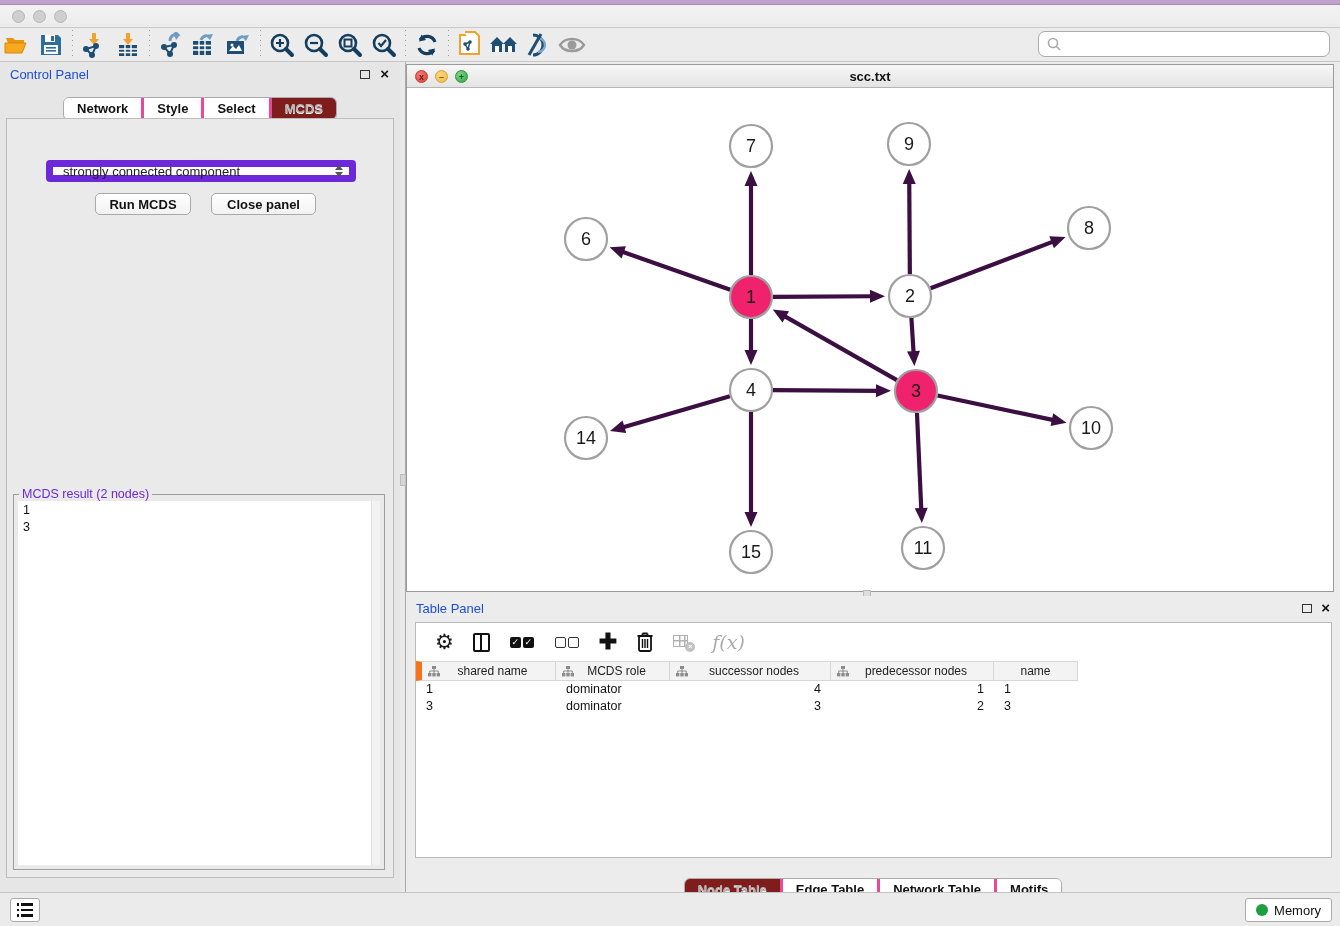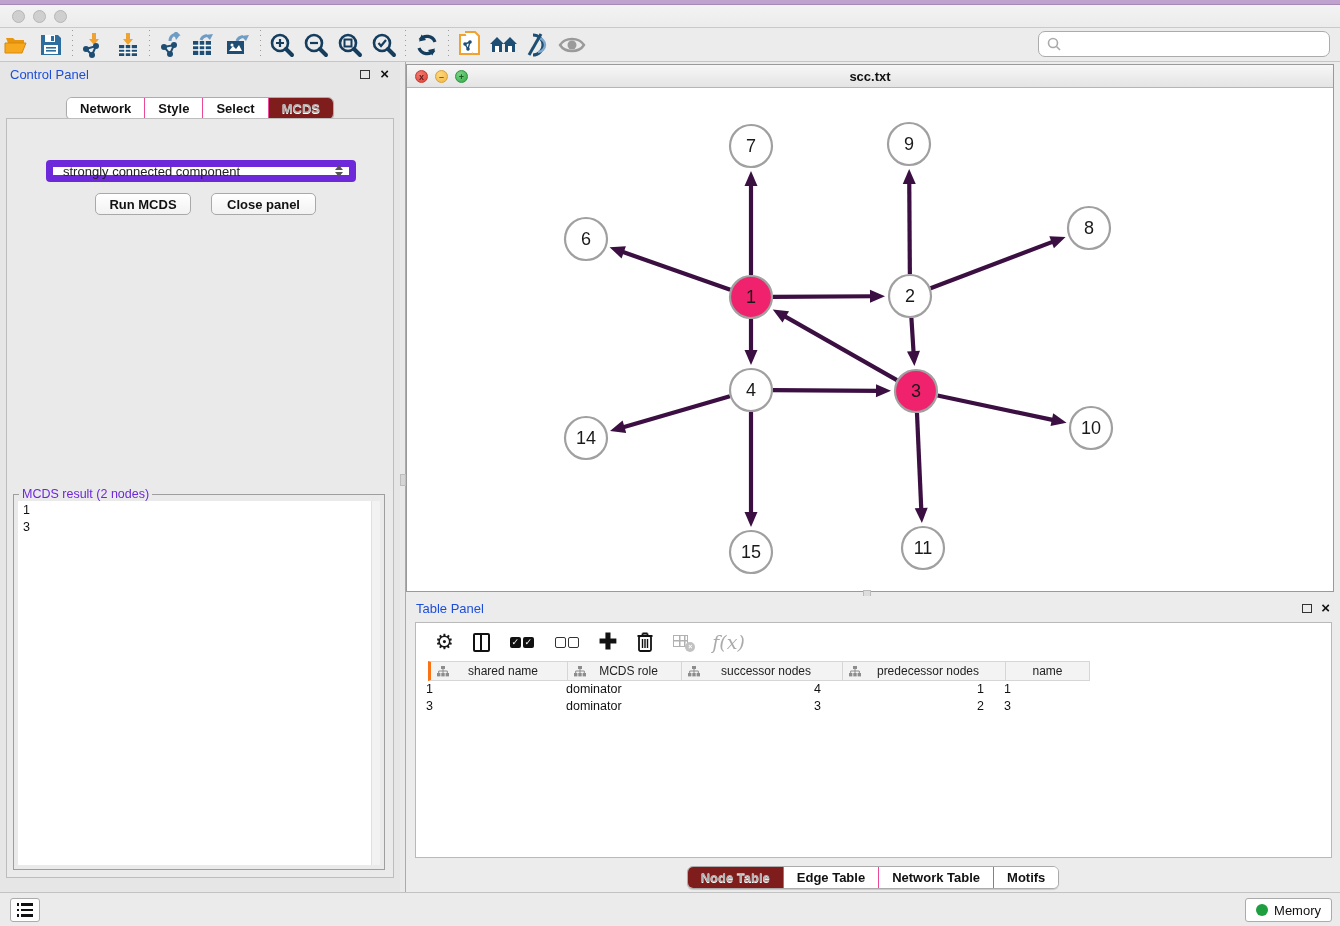--- a/index.html
+++ b/index.html
@@ -31,21 +31,21 @@
   
   .control-panel { position:absolute; left:0; top:62px; width:400px; height:830px; background:#E6E6E6; }
   .panel-head { position:absolute; left:0; top:0; width:100%; height:26px; }
   .panel-head .ptitle { position:absolute; left:10px; top:5px; font-size:13px; color:#1d4ed8; }
   .float-ic { position:absolute; width:10px; height:9px; border:1.5px solid #333; top:8px; }
   .close-ic { position:absolute; top:3px; font-size:15px; font-weight:bold; color:#111; }
   .cp-float { right:30px; } .cp-close { right:11px; }
 
   .tabs-row { position:absolute; top:35px; left:0; width:100%; display:flex; justify-content:center; }
   .seg { display:flex; border:1px solid #ABABAB; border-radius:6px; overflow:hidden; background:#fff; box-shadow:0 1px 1px rgba(0,0,0,.15); }
-  .seg .tab { padding:3px 13px; font-size:13px; font-weight:bold; color:#111; background:#fff; border-right:1px solid #ec4899; }
+  .seg .tab { padding:3px 13px; font-size:13px; font-weight:bold; color:#111; background:#fff; border-right:3px solid #ec4899; }
   .seg .tab:last-child { border-right:none; }
   .seg .tab.sel { background:#7f1d1d; color:#B3B3B3; text-shadow:0 1px 0 #fff; }
 
   .cp-content { position:absolute; left:6px; top:56px; width:388px; height:760px;
     background:#EAEAEA; border:1px solid #BDBDBD; }
   .opt-label { position:absolute; top:20px; left:0; width:100%; text-align:center; font-size:13px; font-weight:bold; color:#111; }
   .opt-select { position:absolute; left:39px; top:41px; width:310px; height:22px; background:#fff;
     border:7px solid #6d28d9; border-radius:4px; display:flex; align-items:center; padding:0 6px 0 10px; font-size:13px; }
   .opt-select .val { flex:1; }
   .stepper { display:flex; flex-direction:column; gap:2px; align-items:center; }
@@ -94,29 +94,29 @@
   .plus-glyph { font-size:22px; font-weight:bold; color:#111; line-height:20px; }
   .tdel { position:relative; width:20px; height:14px; opacity:.45; }
   .tdel .grid { position:absolute; left:0; top:0; width:15px; height:12px; border:1.5px solid #555;
     background:linear-gradient(#555,#555) 0 3.5px/100% 1.5px no-repeat, linear-gradient(90deg,#555,#555) 4.5px 0/1.5px 100% no-repeat, linear-gradient(90deg,#555,#555) 9.5px 0/1.5px 100% no-repeat; }
   .tdel .xc { position:absolute; right:-2px; bottom:-3px; width:10px; height:10px; background:#777; color:#fff; border-radius:50%; font-size:7px; line-height:10px; text-align:center; font-weight:bold; }
   .fx { font-family:"DejaVu Serif", serif; font-style:italic; font-size:19px; color:#ABABAB; }
 
   .tp-table { position:absolute; left:0; top:38px; width:100%; }
   .th-row { display:flex; height:20px; }
   .th { background:#F3F3F3; border:1px solid #D6D6D6; border-left:none; display:flex; align-items:center; font-size:12px; color:#222; position:relative; }
-  .th:first-child { border-left:3px solid #f97316;margin-left:12px; }
+  .th:first-child { border-left:6px solid #f97316; }
   .th .hicon { margin:0 4px 0 6px; flex:0 0 auto; }
   .th .hlabel { flex:1; text-align:center; padding-right:14px; }
   .th.no-icon .hlabel { padding:0; }
   .td-row { display:flex; height:17px; font-size:12.5px; color:#111; }
   .td { padding:1px 10px 0 10px; overflow:hidden; white-space:nowrap; }
   .td.r { text-align:right; } .td.l { text-align:left; }
 
-  .tp-tabs { position:absolute; left:0; right:0; top:270px; display:flex; justify-content:center; }
+  .tp-tabs { position:absolute; left:0; right:0; top:282px; display:flex; justify-content:center; }
 
   
   .statusbar { position:absolute; left:0; top:892px; width:1340px; height:34px; background:#EBEBEB; border-top:1px solid #C2C2C2; }
   .list-btn { position:absolute; left:10px; top:5px; width:30px; height:24px; background:#fff; border:1px solid #ABABAB; border-radius:3px;
     display:flex; flex-direction:column; justify-content:center; align-items:center; gap:3px; }
   .list-btn .row { display:flex; align-items:center; gap:2px; }
   .list-btn .d { width:2.5px; height:2.5px; background:#111; }
   .list-btn .ln { width:12px; height:2.5px; background:#111; }
   .mem-btn { position:absolute; right:8px; top:5px; height:24px; background:#fff; border:1px solid #ABABAB; border-radius:3px;
     display:flex; align-items:center; gap:6px; padding:0 10px; font-size:13px; color:#111; }

